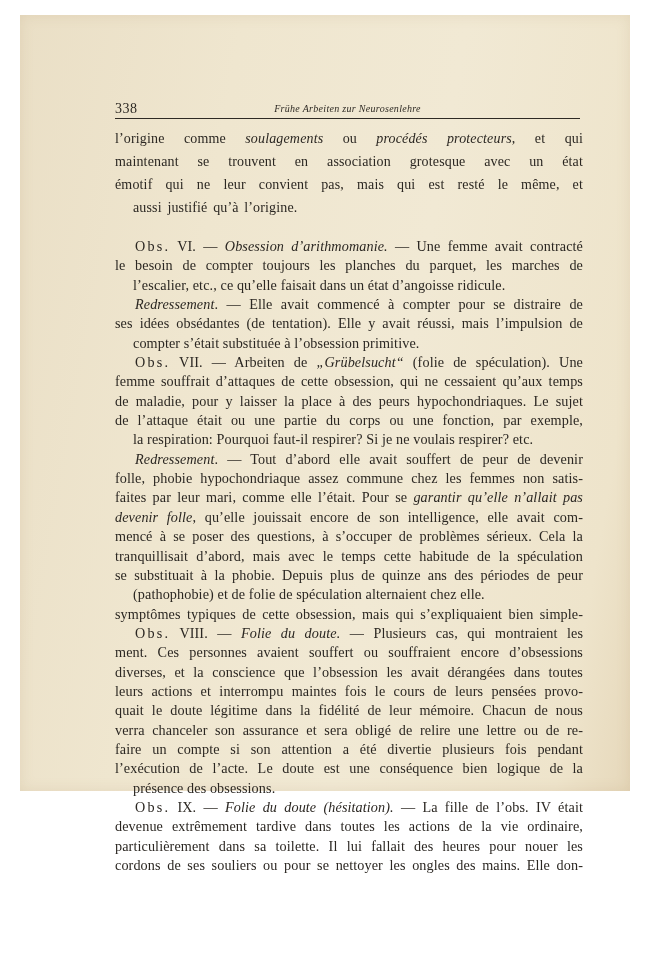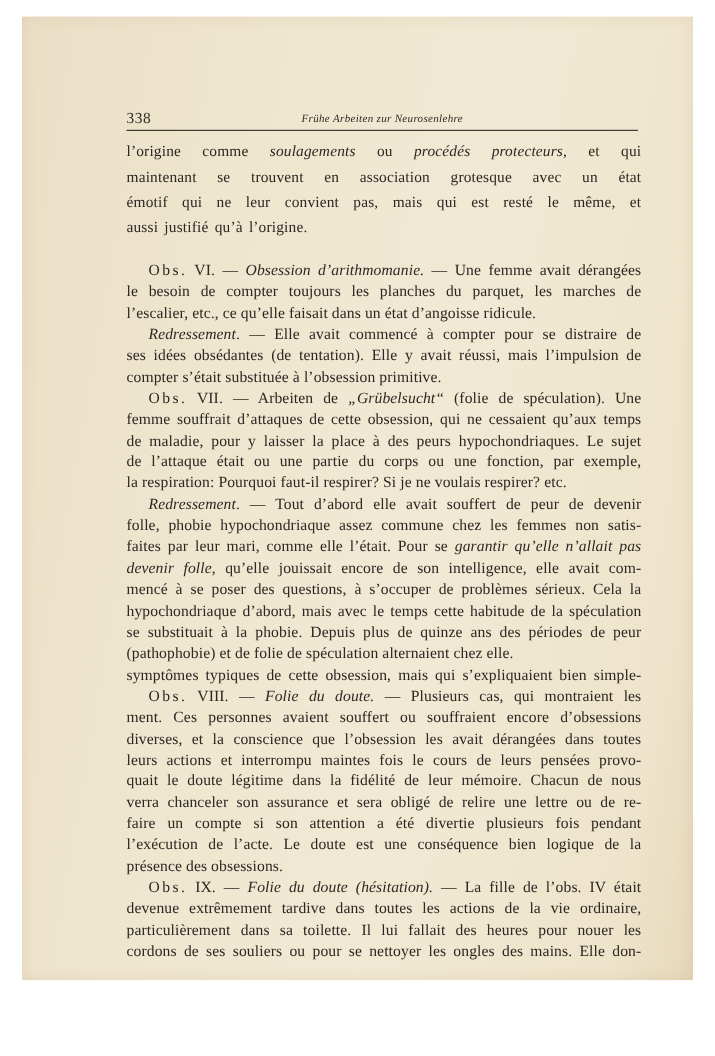--- a/index.html
+++ b/index.html
@@ -11,21 +11,21 @@
     width: 650px;
     height: 960px;
     position: relative;
     overflow: hidden;
   }
   .page {
     position: absolute;
     left: 20px;
     top: 15px;
     width: 610px;
-    height: 876px;
+    height: 776px;
     background: linear-gradient(100deg, #eadfc6 0%, #efe6cf 30%, #f1e9d4 60%, #eee4cb 90%, #e6d8bb 100%);
     box-shadow: inset 0 0 14px rgba(160,130,80,0.15);
   }
   .running-head {
     position: absolute;
     left: 95px;
     top: 86px;
     width: 465px;
     height: 17px;
     border-bottom: 1.3px solid #2e2a24;
@@ -77,20 +77,21 @@
     display: block;
     text-align: justify;
     text-align-last: justify;
     white-space: nowrap;
     height: 1em;
   }
   .lead .line { height: 23px; }
   .body .line { height: 19.35px; }
   .line.last {
     text-align-last: left;
+    margin-left: 18px;
   }
   .indent { padding-left: 20px; }
   .obs { letter-spacing: 2.2px; }
   em { font-style: italic; }
 </style>
 </head>
 <body>
 
 <div class="page">
 
@@ -102,21 +103,21 @@
   <div class="text-block lead">
     <span class="line"><span>l’origine comme </span><em>soulagements</em><span> ou </span><em>procédés protecteurs</em><span>, et qui</span></span>
     <span class="line">maintenant se trouvent en association grotesque avec un état</span>
     <span class="line">émotif qui ne leur convient pas, mais qui est resté le même, et</span>
     <span class="line last">aussi justifié qu’à l’origine.</span>
   </div>
 
   <div class="text-block body">
 
     <div>
-      <span class="line indent"><span class="obs">Obs.</span> <span>VI.</span><span> — </span><em>Obsession d’arithmomanie.</em><span> — Une femme avait dérangées</span></span>
+      <span class="line indent"><span class="obs">Obs.</span> <span>VI.</span><span> — </span><em>Obsession d’arithmomanie.</em><span> — Une femme avait contracté</span></span>
       <span class="line">le besoin de compter toujours les planches du parquet, les marches de</span>
       <span class="line last">l’escalier, etc., ce qu’elle faisait dans un état d’angoisse ridicule.</span>
     </div>
 
     <div>
       <span class="line indent"><em>Redressement</em><span>. — Elle avait commencé à compter pour se distraire de</span></span>
       <span class="line">ses idées obsédantes (de tentation). Elle y avait réussi, mais l’impulsion de</span>
       <span class="line last">compter s’était substituée à l’obsession primitive.</span>
     </div>
 
@@ -127,21 +128,21 @@
       <span class="line">de l’attaque était ou une partie du corps ou une fonction, par exemple,</span>
       <span class="line last">la respiration: Pourquoi faut-il respirer? Si je ne voulais respirer? etc.</span>
     </div>
 
     <div>
       <span class="line indent"><em>Redressement</em><span>. — Tout d’abord elle avait souffert de peur de devenir</span></span>
       <span class="line">folle, phobie hypochondriaque assez commune chez les femmes non satis-</span>
       <span class="line"><span>faites par leur mari, comme elle l’était. Pour se </span><em>garantir qu’elle n’allait pas</em></span>
       <span class="line"><em>devenir folle</em><span>, qu’elle jouissait encore de son intelligence, elle avait com-</span></span>
       <span class="line">mencé à se poser des questions, à s’occuper de problèmes sérieux. Cela la</span>
-      <span class="line">hypochondriaque d’abord, mais avec le temps cette habitude de la spéculation</span>
+      <span class="line">tranquillisait d’abord, mais avec le temps cette habitude de la spéculation</span>
       <span class="line">se substituait à la phobie. Depuis plus de quinze ans des périodes de peur</span>
       <span class="line last">(pathophobie) et de folie de spéculation alternaient chez elle.</span>
     </div>
 
     <div>
       <span class="line">symptômes typiques de cette obsession, mais qui s’expliquaient bien simple-</span>
       <span class="line indent"><span class="obs">Obs.</span> <span>VIII.</span><span> — </span><em>Folie du doute.</em><span> — Plusieurs cas, qui montraient les</span></span>
       <span class="line">ment. Ces personnes avaient souffert ou souffraient encore d’obsessions</span>
       <span class="line">diverses, et la conscience que l’obsession les avait dérangées dans toutes</span>
       <span class="line">leurs actions et interrompu maintes fois le cours de leurs pensées provo-</span>

